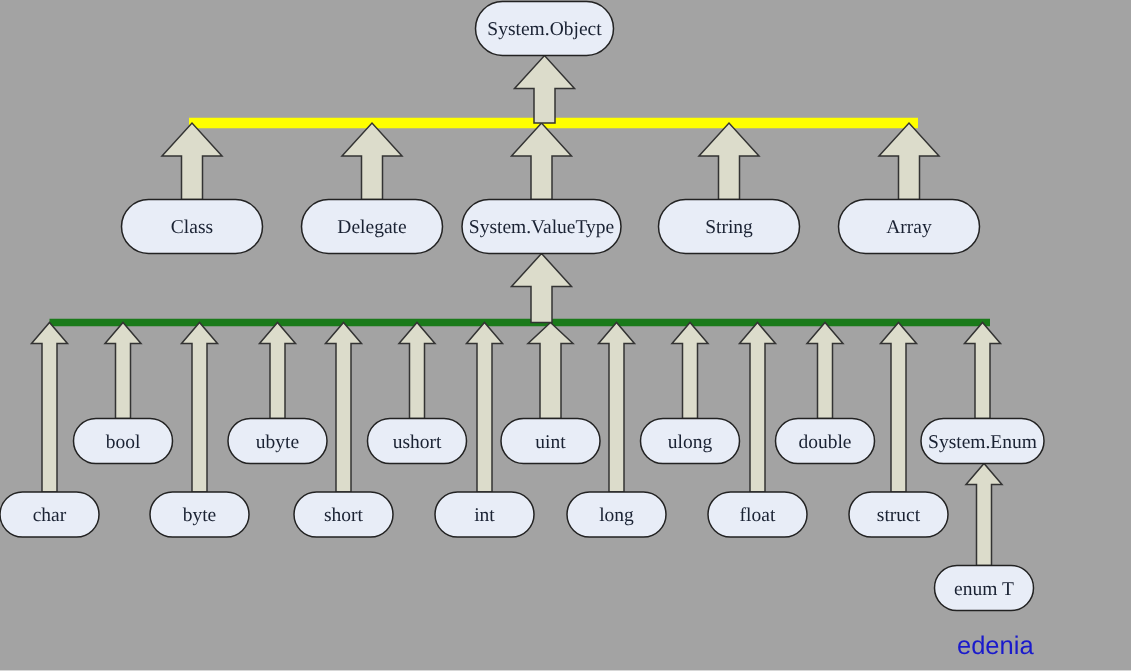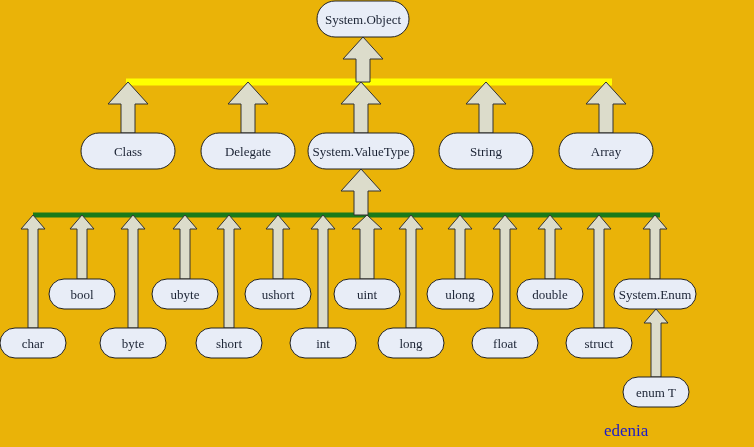--- a/index.html
+++ b/index.html
@@ -1,19 +1,19 @@
 <!DOCTYPE html>
 <html><head>
 <meta charset="utf-8">
 <style>
   html, body { margin:0; padding:0; background:#ffffff; }
-  #stage { position:relative; width:754px; height:447px; overflow:hidden; background:#eab308; }
+  #stage { position:relative; width:754px; height:447px; overflow:hidden; background:#a3a3a3; }
   #diagram { position:absolute; left:0; top:0; }
   .node-label { font-family:"Liberation Serif", serif; font-size:13px; fill:#1a2233; }
-  .watermark { position:absolute; left:604px; top:421px; font-family:Liberation Serif, serif;
+  .watermark { position:absolute; left:638px; top:421px; font-family:Liberation Sans, sans-serif;
     font-size:17px; color:#1a1acc; }
 </style>
 </head>
 <body>
 
 <div id="stage">
   <svg id="diagram" width="754" height="447" xmlns="http://www.w3.org/2000/svg">
     <g id="buses">
         <line x1="126" y1="82" x2="612" y2="82" stroke="#ffff00" stroke-width="7"></line>
         <line x1="33" y1="215" x2="660" y2="215" stroke="#1a7a1a" stroke-width="5"></line>

